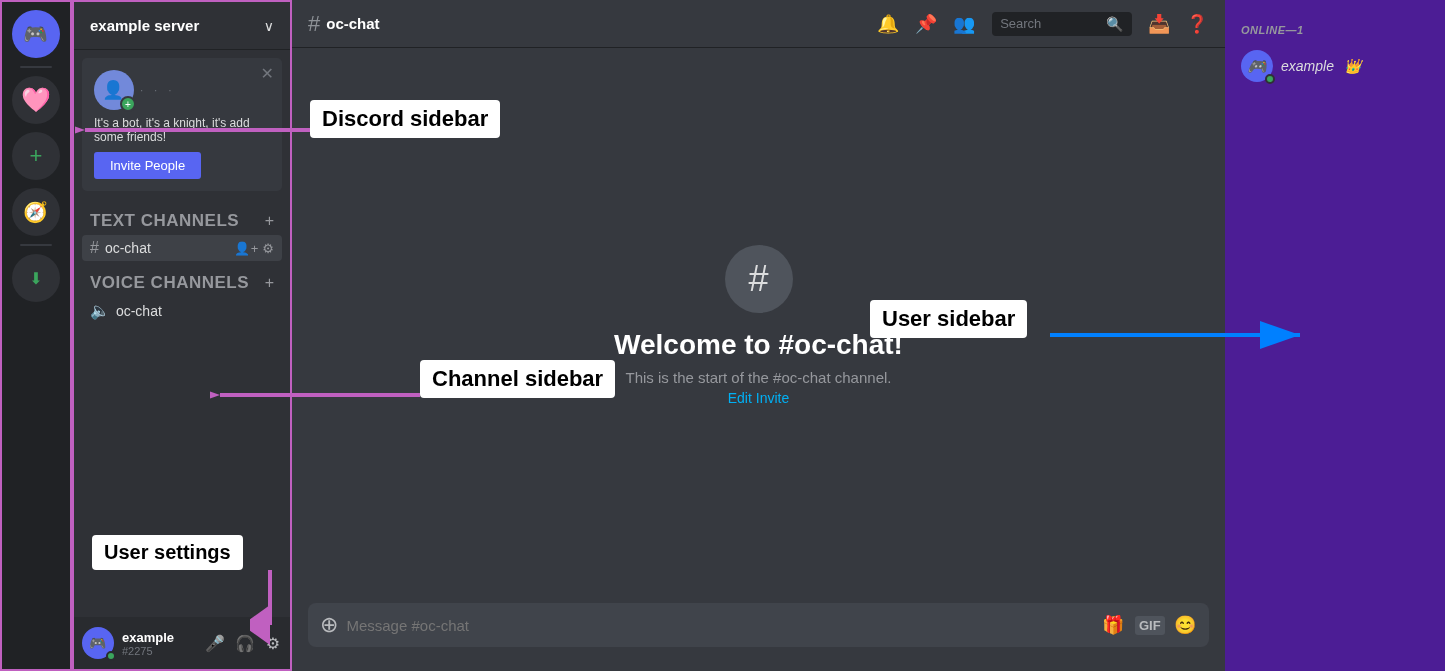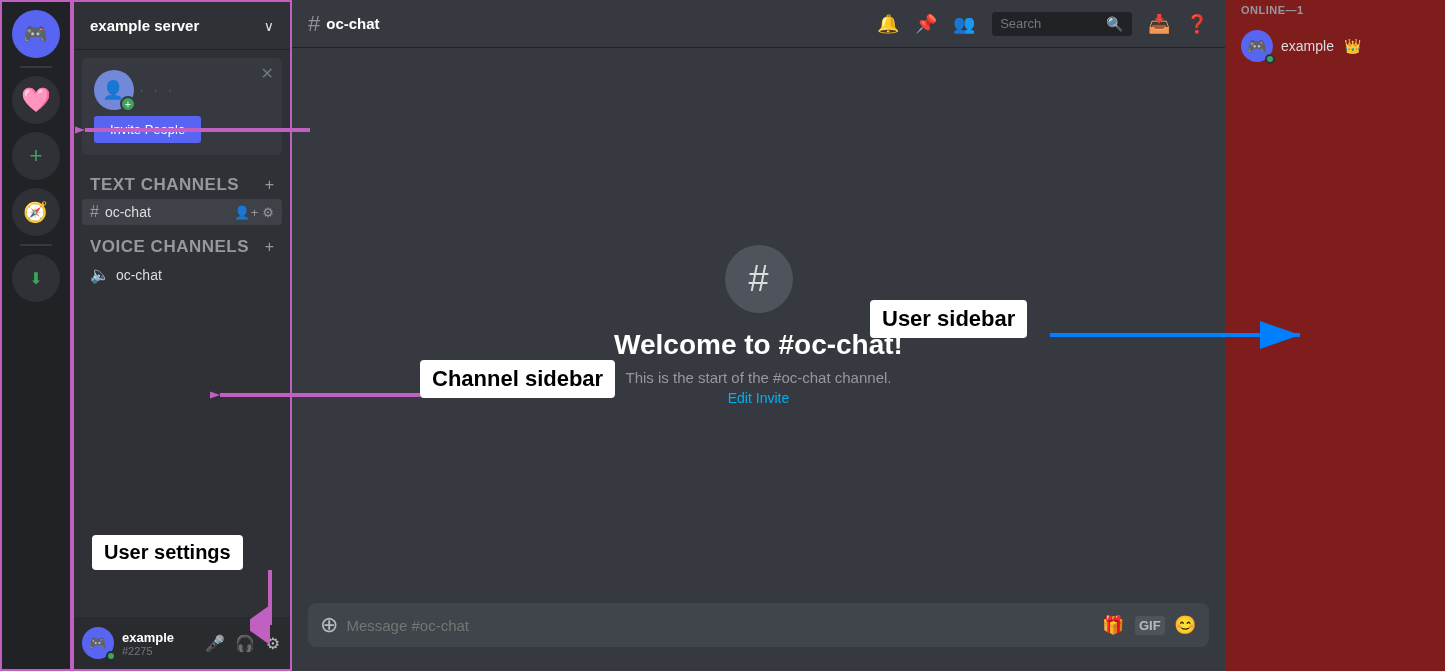--- a/index.html
+++ b/index.html
@@ -477,23 +477,24 @@
     }
 
     .chat-input-icon {
       cursor: pointer;
       font-size: 18px;
     }
 
     
     .user-sidebar {
       width: 220px;
-      background: #7f1d1d;
-      flex-shrink: 0;
-      padding: 4px 8px;
+      background: #4c1d95;
+      flex-shrink: 0;
+      padding: 24px 8px;
+      font-style: italic;
     }
 
     .online-section-title {
       font-size: 11px;
       font-weight: 700;
       color: #96989d;
       text-transform: uppercase;
       letter-spacing: 0.5px;
       padding: 0 8px;
       margin-bottom: 8px;
@@ -609,20 +610,21 @@
 
   <div class="invite-popup">
     <span class="invite-popup-close">✕</span>
     <div class="invite-avatar-area">
       <div class="invite-avatar">
         👤
         <div class="invite-avatar-plus">+</div>
       </div>
       <span class="invite-dots">· · ·</span>
     </div>
+    <div class="invite-text">It's a bot, it's a knight, it's add some friends!</div>
     <button class="invite-btn">Invite People</button>
   </div>
 
   <div class="channel-section">
     <div class="channel-section-header">
       <span class="channel-section-title">TEXT CHANNELS</span>
       <span class="channel-section-add">+</span>
     </div>
     <div class="channel-item">
       <span class="channel-item-icon">#</span>
@@ -712,20 +714,21 @@
       🎮
       <div class="online-user-status"></div>
     </div>
     <span class="online-user-name">example</span>
     <span class="crown-icon">👑</span>
   </div>
 </div>
 
 <div class="annotation-overlay">
 
+  <div class="label-box" style="left: 310px; top: 100px; font-size: 22px;">Discord sidebar</div>
 
   <svg class="annotation-arrow" width="280" height="60" style="left: 75px; top: 110px;">
     <defs>
       <marker id="arrowhead-magenta" markerWidth="10" markerHeight="7" refX="0" refY="3.5" orient="auto">
         <polygon points="10 0, 0 3.5, 10 7" fill="#c060c0"></polygon>
       </marker>
     </defs>
     <line x1="235" y1="20" x2="10" y2="20" stroke="#c060c0" stroke-width="4" marker-end="url(#arrowhead-magenta)"></line>
   </svg>
 

